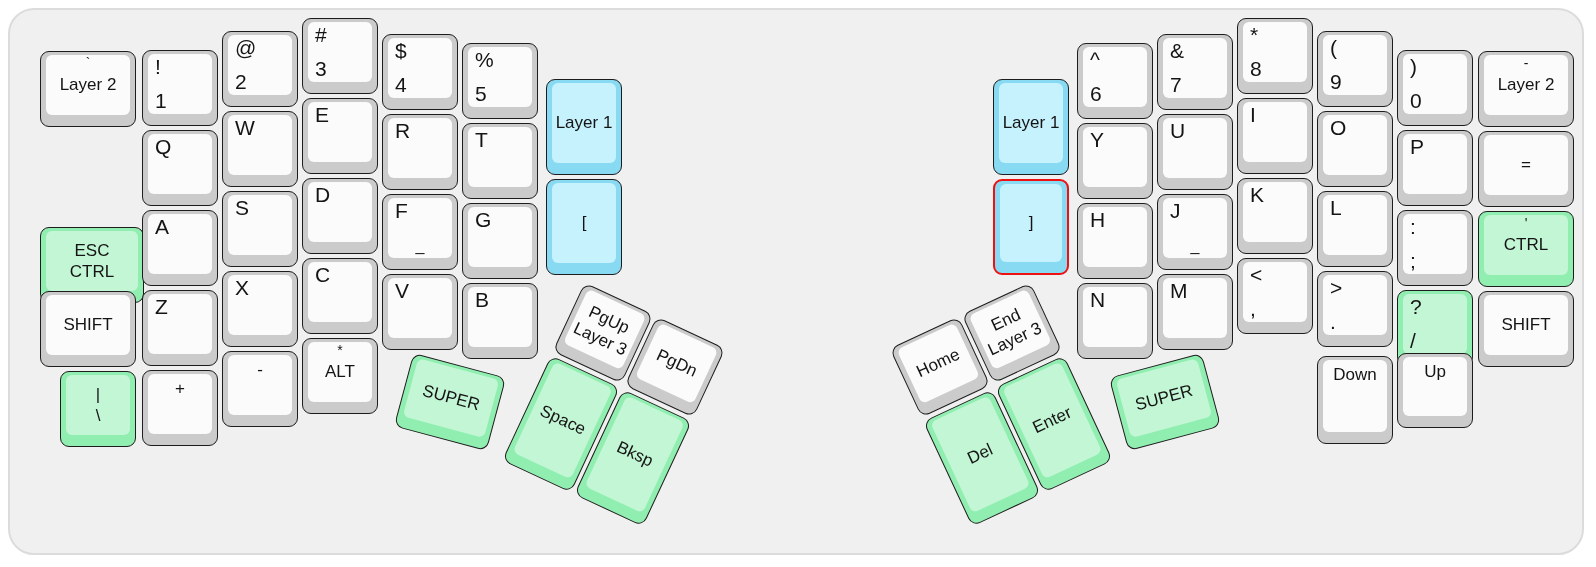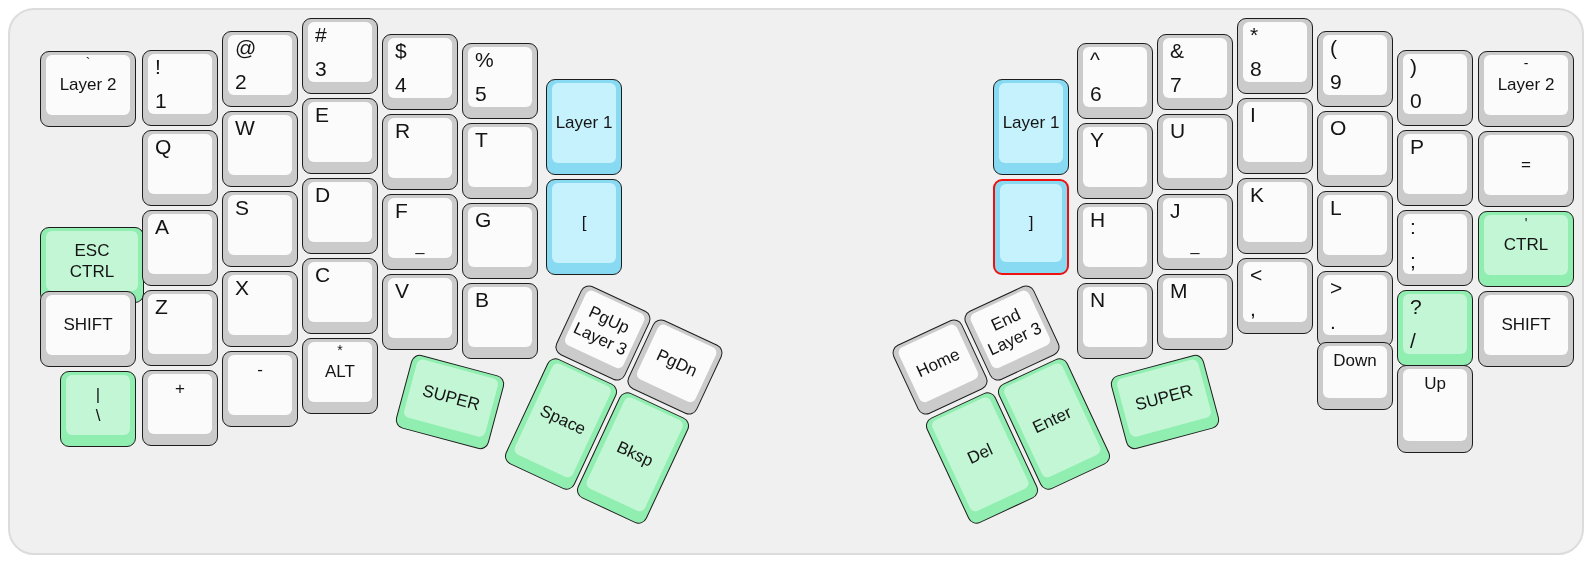--- a/index.html
+++ b/index.html
@@ -313,21 +313,21 @@
       <div class="key-top">
         <div class="lbl lbl-tl">L</div>
       </div>
     </div>
     <div class="key w" style="width: 76px; height: 76px; left: 1317px; top: 271px;">
       <div class="key-top">
         <div class="lbl lbl-tl">&gt;</div>
         <div class="lbl lbl-bl">.</div>
       </div>
     </div>
-    <div class="key w" style="width: 76px; height: 68px; left: 1317px; top: 342px;">
+    <div class="key w" style="width: 76px; height: 88px; left: 1317px; top: 356px;">
       <div class="key-top">
         <div class="lbl lbl-t">Down</div>
       </div>
     </div>
     <div class="key w" style="width: 76px; height: 76px; left: 1397px; top: 50px;">
       <div class="key-top">
         <div class="lbl lbl-tl">)</div>
         <div class="lbl lbl-bl">0</div>
       </div>
     </div>
@@ -341,21 +341,21 @@
         <div class="lbl lbl-tl">:</div>
         <div class="lbl lbl-bl">;</div>
       </div>
     </div>
     <div class="key g" style="width: 76px; height: 76px; left: 1397px; top: 290px;">
       <div class="key-top">
         <div class="lbl lbl-tl">?</div>
         <div class="lbl lbl-bl">/</div>
       </div>
     </div>
-    <div class="key w" style="width: 76px; height: 88px; left: 1397px; top: 365px;">
+    <div class="key w" style="width: 76px; height: 75px; left: 1397px; top: 353px;">
       <div class="key-top">
         <div class="lbl lbl-t">Up</div>
       </div>
     </div>
     <div class="key w" style="width: 96px; height: 76px; left: 1478px; top: 51px;">
       <div class="key-top">
         <div class="lbl lbl-tc">-</div>
         <div class="lbl lbl-c">Layer 2</div>
       </div>
     </div>

